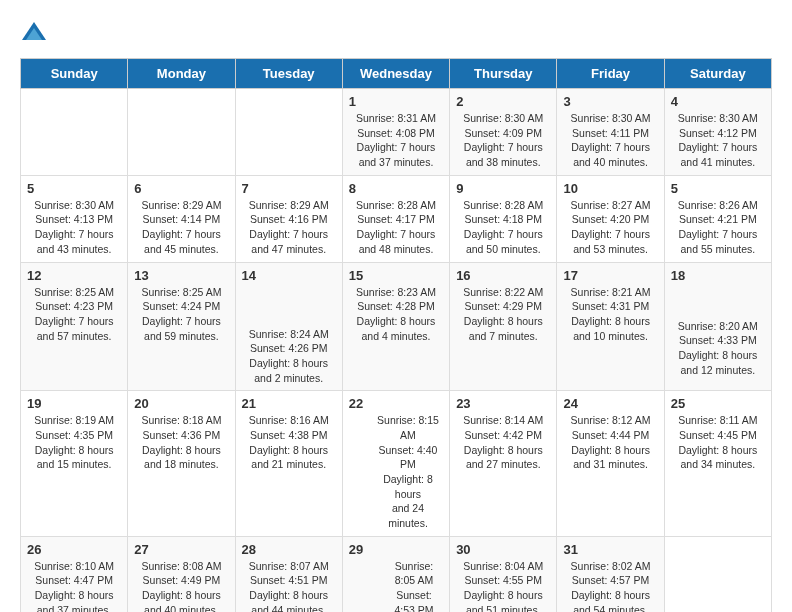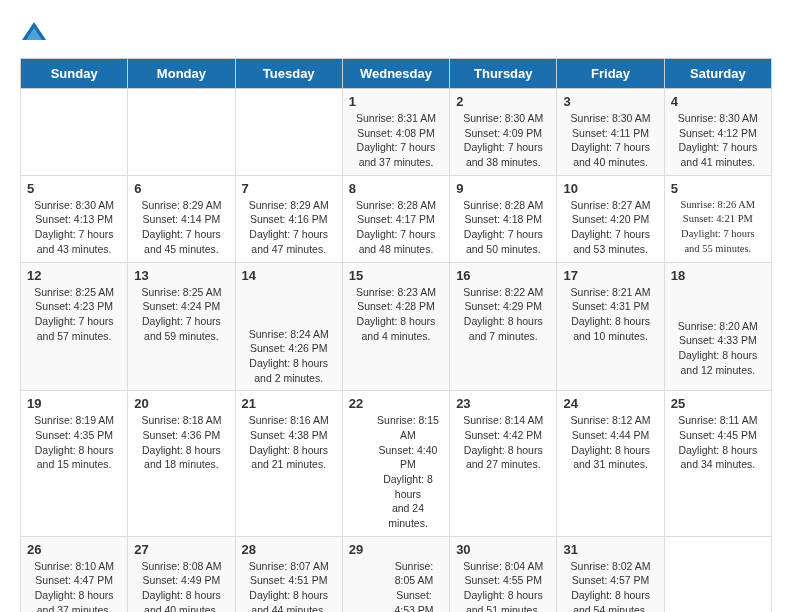--- a/index.html
+++ b/index.html
@@ -195,21 +195,21 @@
         </td>
         <td>
           <span class="day-number">10</span>
           <div class="day-info" style="white-space: pre-line;">Sunrise: 8:27 AM
 Sunset: 4:20 PM
 Daylight: 7 hours
 and 53 minutes.</div>
         </td>
         <td>
           <span class="day-number">5</span>
-          <div class="day-info" style="white-space: pre-line; font-family: Liberation Serif, serif;">Sunrise: 8:26 AM
+          <div class="day-info" style="white-space: pre-line;">Sunrise: 8:26 AM
 Sunset: 4:21 PM
 Daylight: 7 hours
 and 55 minutes.</div>
         </td>
       </tr>
       <tr>
         <td>
           <span class="day-number">12</span>
           <div class="day-info" style="white-space: pre-line;">Sunrise: 8:25 AM
 Sunset: 4:23 PM

